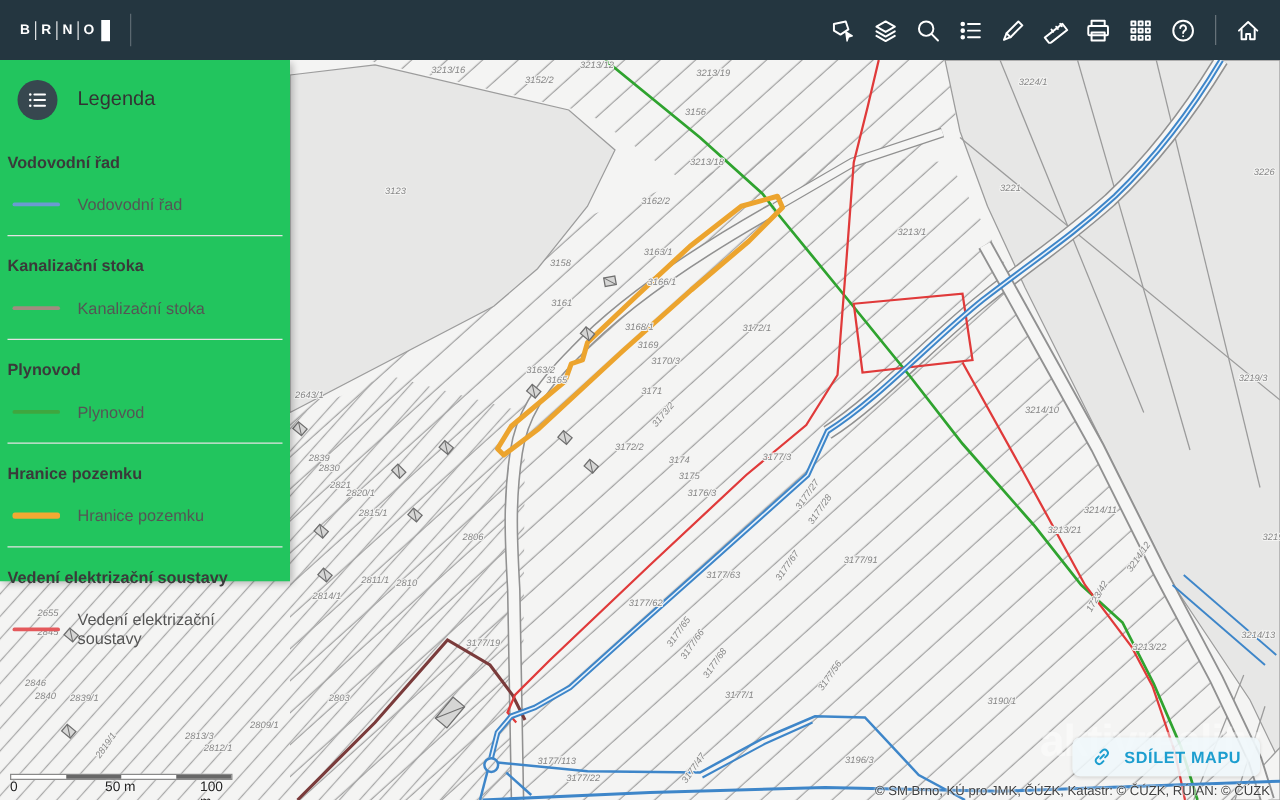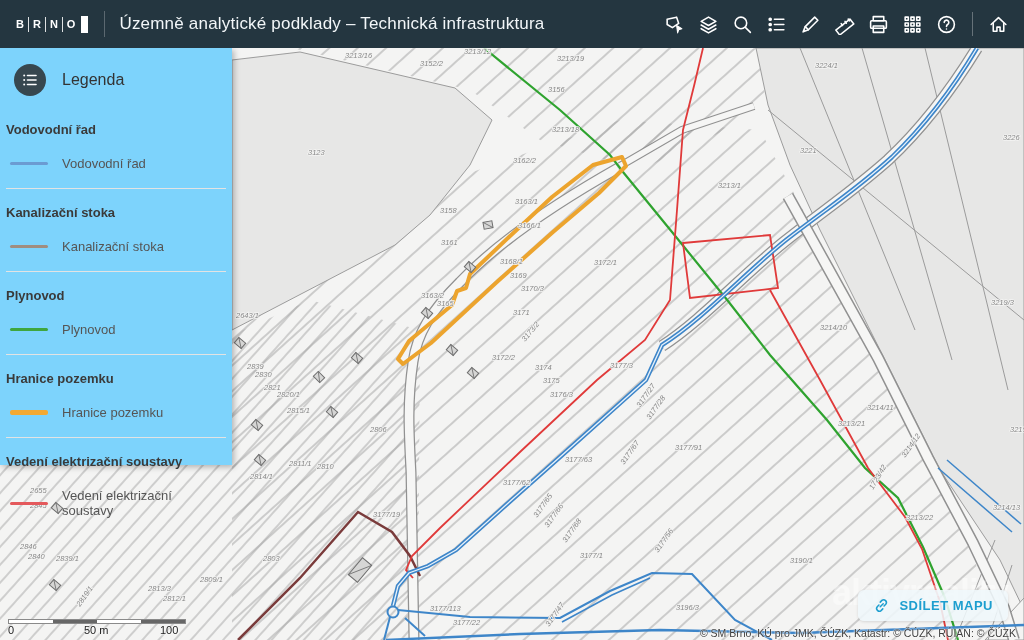--- a/index.html
+++ b/index.html
@@ -16,21 +16,21 @@
   .logo-block{width:7px;height:17px;background:#fff;margin-left:2px;}
   #logo-divider{width:1px;height:26px;background:rgba(255,255,255,.25);margin-right:14px;}
   #app-title{color:#f2f6f8;font-size:17px;font-weight:300;letter-spacing:.2px;}
   #toolbar{margin-left:auto;display:flex;align-items:center;gap:7px;padding-right:12px;}
   .tool-btn{width:27px;height:27px;display:flex;align-items:center;justify-content:center;
             border-radius:3px;cursor:pointer;}
   .tool-btn svg{stroke:#fff;fill:none;stroke-width:1.5;stroke-linecap:round;stroke-linejoin:round;}
   .tb-divider{width:1px;height:24px;background:rgba(255,255,255,.3);margin:0 5px;}
 
   
-  #legend{position:absolute;left:0;top:48px;width:232px;height:417px;background:#7dd3fc;
+  #legend{position:absolute;left:0;top:48px;width:232px;height:417px;background:#22c55e;
           z-index:30;box-shadow:2px 2px 6px rgba(0,0,0,.28);padding:12px 0 0 0;}
   #legend-header{display:flex;align-items:center;gap:16px;padding:4px 14px 10px 14px;}
   #legend-icon{width:32px;height:32px;border-radius:50%;background:#37474f;display:flex;
                align-items:center;justify-content:center;flex:0 0 auto;}
   #legend-title{font-size:16px;color:#333;}
   .lg-section{padding:0 6px;}
   .lg-header{font-size:13px;font-weight:bold;color:#3a3a3a;margin:16px 0 0 0;}
   .lg-item{display:flex;align-items:center;gap:14px;margin:19px 0 17px 4px;}
   .lg-swatch{width:38px;border-radius:2px;flex:0 0 auto;}
   .lg-label{font-size:13px;color:#555;}
@@ -282,21 +282,20 @@
       <span class="logo-letter">B</span>
         <span class="logo-bar"></span>
       <span class="logo-letter">R</span>
         <span class="logo-bar"></span>
       <span class="logo-letter">N</span>
         <span class="logo-bar"></span>
       <span class="logo-letter">O</span>
         <span class="logo-block"></span>
     </div>
     <div id="logo-divider"></div>
-    <div id="app-title">Územně analytické podklady – Technická infrastruktura</div>
     <div id="toolbar">
       <div class="tool-btn">
         <svg width="21" height="21" viewBox="0 0 20 20">
             <path d="M3,5 L12,3 L14,9 L8,13 L3,10 Z"></path>
             <path d="M12,11 L17,14 L14,15 L13,18 Z" fill="#fff" stroke-width="1"></path>
           </svg>
       </div>
       <div class="tool-btn">
         <svg width="21" height="21" viewBox="0 0 20 20">
             <path d="M10,3 L17,7 L10,11 L3,7 Z"></path>

